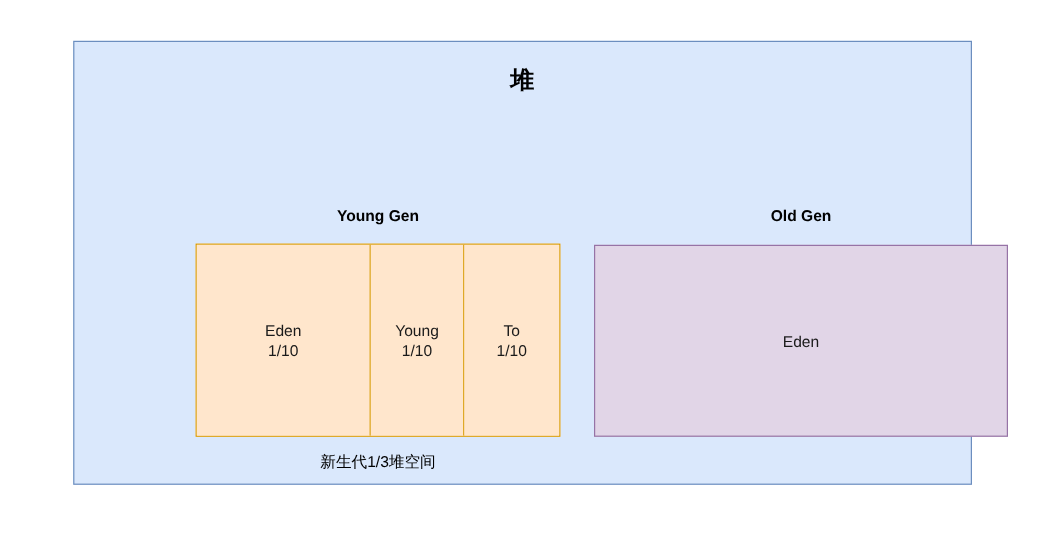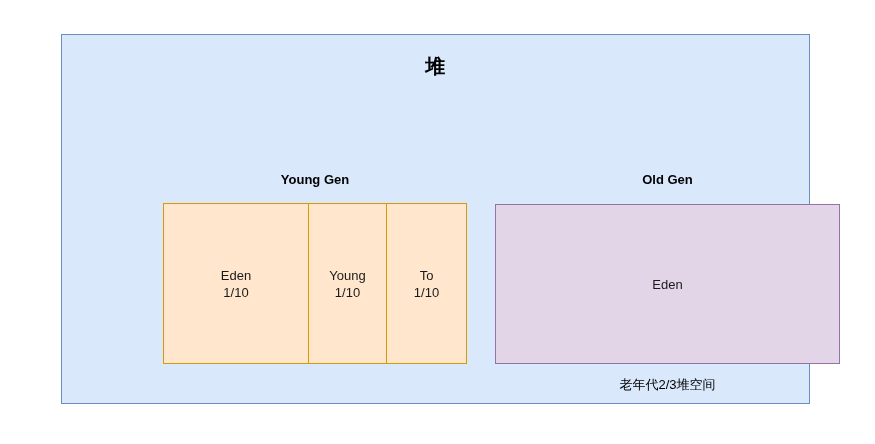--- a/index.html
+++ b/index.html
@@ -173,17 +173,17 @@
       </div>
 
     </div>
 
     <div class="old-gen">
       <div class="cell-text">
         <div>Eden</div>
       </div>
     </div>
 
+    <div class="caption young">新生代1/3堆空间</div>
 
-    <div class="caption old">老年代2/3堆空间</div>
 
   </div>
 </div>
 
 </body></html>

